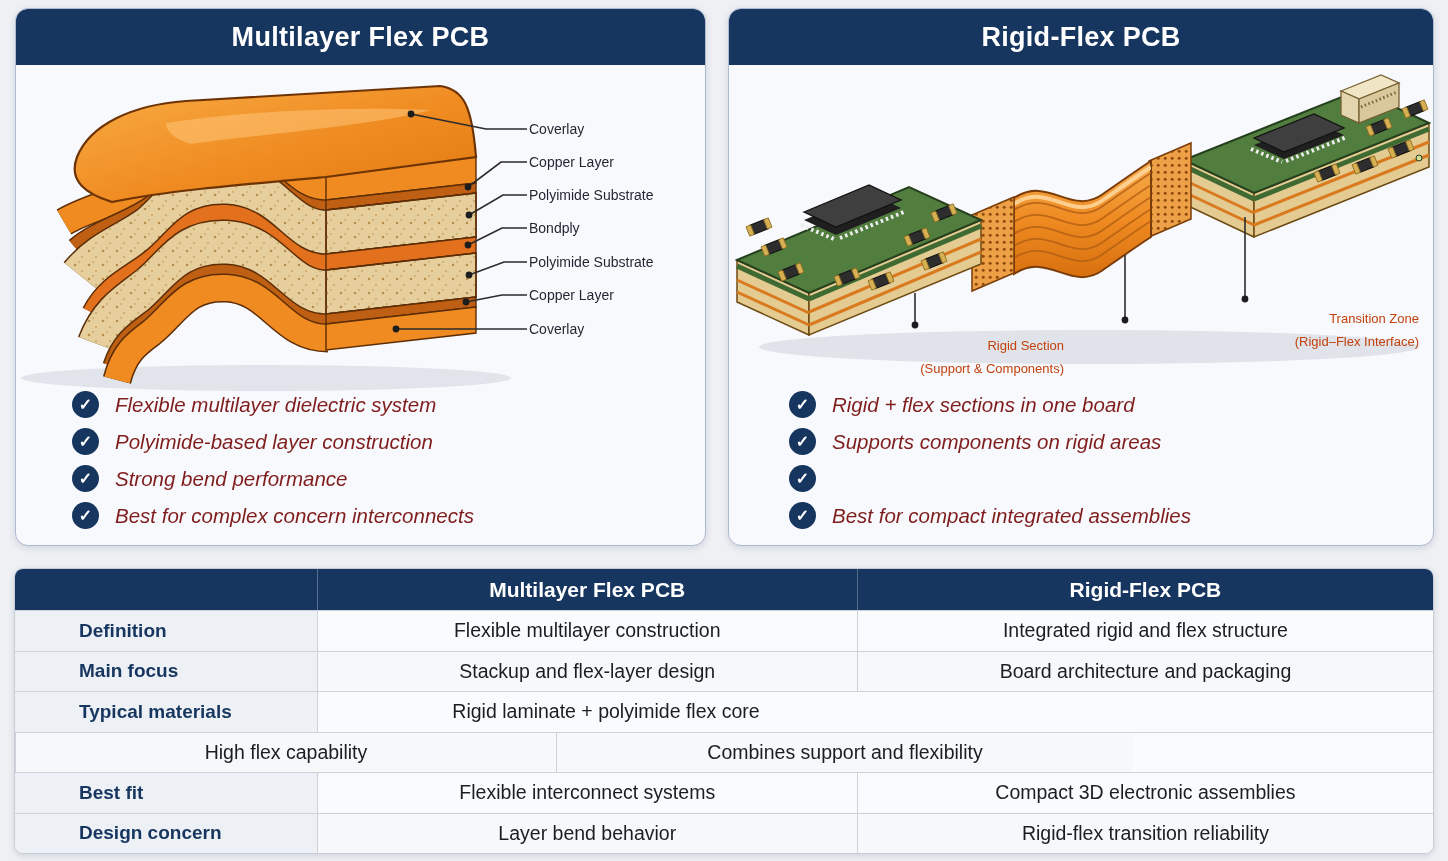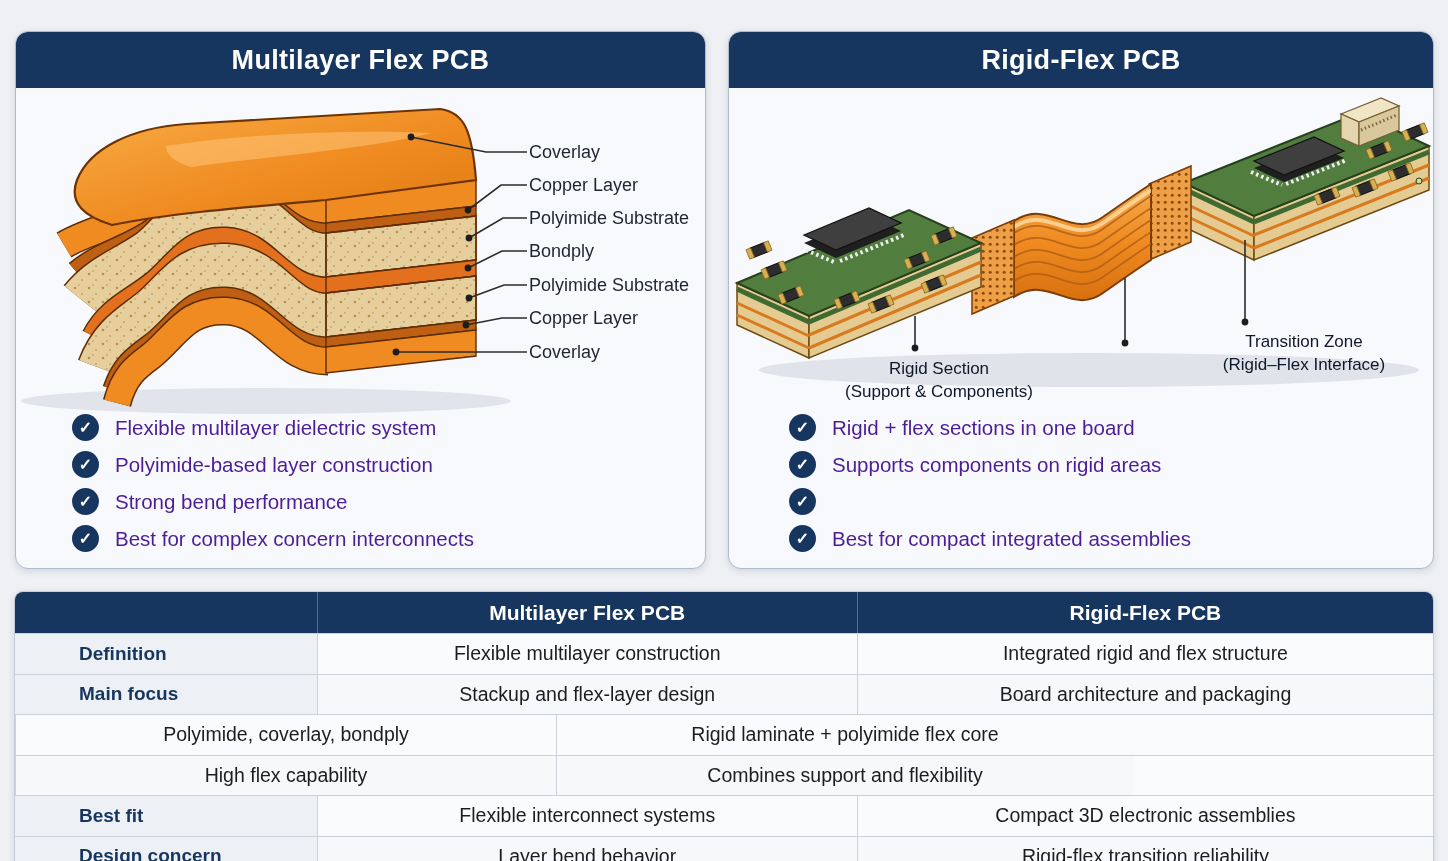--- a/index.html
+++ b/index.html
@@ -1,47 +1,47 @@
 <!DOCTYPE html>
 <html><head>
 <meta charset="utf-8">
 <style>
   * { margin:0; padding:0; box-sizing:border-box; }
   html,body { width:1448px; height:861px; background:#eef0f4;
     font-family:"Liberation Sans", sans-serif; overflow:hidden; }
-  .wrap { position:relative; width:1448px; height:773px;margin-top:23px; }
+  .wrap { position:relative; width:1448px; height:773px; }
 
   
   .panel { position:absolute; top:8px; height:538px; background:#f8f9fd;
     border:1.5px solid #aebad0; border-radius:13px;
     box-shadow:0 2px 7px rgba(30,45,80,.14); overflow:hidden; }
   .panel-left  { left:15px;  width:691px; }
   .panel-right { left:728px; width:706px; }
   .panel-header { height:56px; background:#16365f; border-radius:11px 11px 0 0;
     display:flex; align-items:center; justify-content:center; }
   .panel-title { color:#ffffff; font-size:27px; font-weight:700; letter-spacing:.3px; }
   .panel-body { position:relative; height:480px; }
 
   
-  .layer-label { position:absolute; left:513px; font-size:18px; color:#1f2430;
+  .layer-label { position:absolute; left:513px; font-size:14px; color:#1f2430;
     white-space:nowrap; line-height:24px; }
 
   
-  .section-label { position:absolute; text-align:center; color:#0f172a;
-    font-size:17px; line-height:23px; white-space:nowrap; }
+  .section-label { position:absolute; text-align:right; color:#c2410c;
+    font-size:13px; line-height:23px; white-space:nowrap; }
 
   
   .features { position:absolute; top:321px; display:flex; flex-direction:column; }
   .panel-left  .features { left:56px; }
   .panel-right .features { left:60px; }
   .feature { display:flex; align-items:center; height:37px; gap:16px; }
   .check { width:27px; height:27px; border-radius:50%; background:#16365f; flex:0 0 27px;
     display:flex; align-items:center; justify-content:center;
     color:#fff; font-size:16px; font-weight:700; }
-  .feature-text { font-size:20.5px; color:#4c1d95; }
+  .feature-text { font-size:20.5px; color:#7f1d1d;font-style:italic; }
 
   
   .table { position:absolute; left:14px; top:568px; width:1420px; background:#fafbfd;
     border:1px solid #c7ccd6; border-radius:9px; overflow:hidden;
     box-shadow:0 2px 6px rgba(30,45,80,.15); }
   .tr { display:flex; height:40.5px; border-top:1px solid #cdd2da; }
   .thead { display:flex; height:41px; background:#16365f; border-top:none; }
   .th { color:#fff; font-weight:700; font-size:21px; display:flex;
     align-items:center; justify-content:center; }
   .c1 { width:302px; } .c2 { width:541px; } .c3 { width:577px; }
@@ -319,21 +319,21 @@
       <div class="td c1 td-label">Definition</div>
       <div class="td c2">Flexible multilayer construction</div>
       <div class="td c3">Integrated rigid and flex structure</div>
     </div>
     <div class="tr">
       <div class="td c1 td-label">Main focus</div>
       <div class="td c2">Stackup and flex-layer design</div>
       <div class="td c3">Board architecture and packaging</div>
     </div>
     <div class="tr">
-      <div class="td c2">Polyimide, coverlay, bondply</div>
+      <div class="td c1 td-label">Typical materials</div>
       <div class="td c3">Rigid laminate + polyimide flex core</div>
     </div>
     <div class="tr">
       <div class="td c2">High flex capability</div>
       <div class="td c3">Combines support and flexibility</div>
     </div>
     <div class="tr">
       <div class="td c1 td-label">Best fit</div>
       <div class="td c2">Flexible interconnect systems</div>
       <div class="td c3">Compact 3D electronic assemblies</div>

